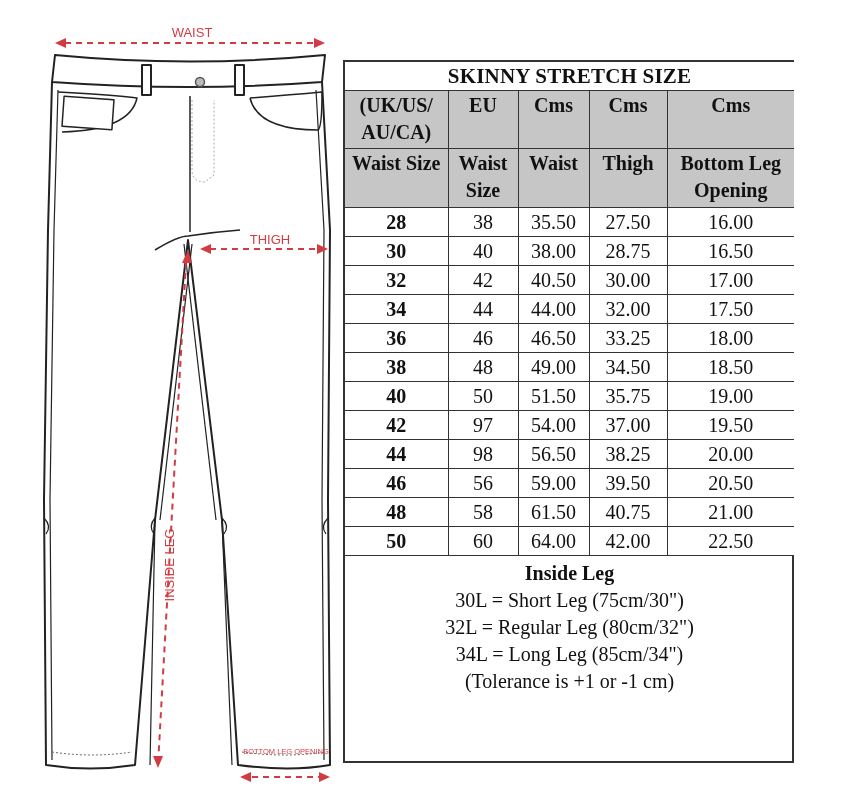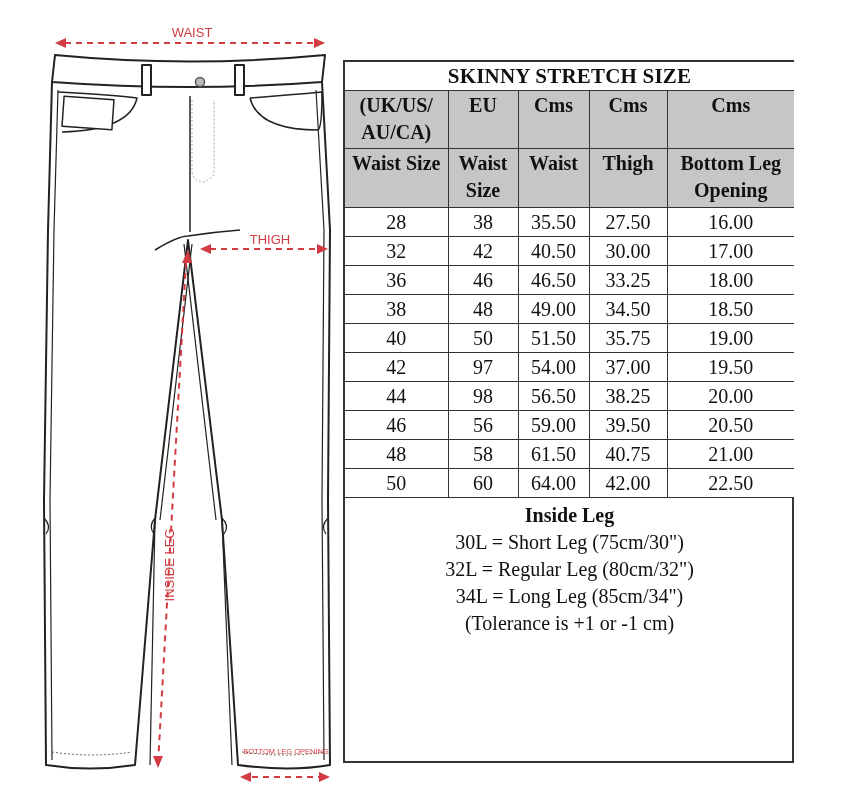--- a/index.html
+++ b/index.html
@@ -12,21 +12,21 @@
       position: absolute; left: 343px; top: 60px; width: 451px; height: 703px;
       border: 2px solid #333; box-sizing: border-box; background: #fff;
     }
     table { border-collapse: collapse; width: 100%; table-layout: fixed; }
     td, th { border: 1.5px solid #333; text-align: center; padding: 0; color: #111; }
     .title-row th { background: #fff; font-size: 21px; font-weight: bold; height: 28px; border-top: none; letter-spacing: 0.2px; }
     .hdr th { background: #c6c6c6; font-weight: bold; font-size: 20px; line-height: 27px; vertical-align: top; }
     .hdr1 th { height: 57px; padding-top: 1px; }
     .hdr2 th { height: 56px; padding-top: 1px; }
     .data td { height: 28px; font-size: 20px; line-height: 26px; background: #fff; }
-    .data td.size { font-weight: normal; }
+    .data td.size { font-weight: bold; }
     tr > :first-child { border-left: none; margin-top: 16px; }
     tr > :last-child { border-right: none; }
 
     .notes { text-align: center; font-size: 20px; line-height: 27px; padding-top: 4px; color: #111; }
     .notes .notes-title { font-weight: bold; }
 
     .lbl { font-family: "Liberation Sans", sans-serif; fill: #d23b42; }
   </style>
 </head>
 <body>
@@ -125,25 +125,39 @@
     </thead>
     <tbody id="rows">
         <tr class="data">
           <td class="size">28</td>
           <td>38</td>
           <td>35.50</td>
           <td>27.50</td>
           <td>16.00</td>
         </tr>
         <tr class="data">
+          <td class="size">30</td>
+          <td>40</td>
+          <td>38.00</td>
+          <td>28.75</td>
+          <td>16.50</td>
+        </tr>
+        <tr class="data">
           <td class="size">32</td>
           <td>42</td>
           <td>40.50</td>
           <td>30.00</td>
           <td>17.00</td>
+        </tr>
+        <tr class="data">
+          <td class="size">34</td>
+          <td>44</td>
+          <td>44.00</td>
+          <td>32.00</td>
+          <td>17.50</td>
         </tr>
         <tr class="data">
           <td class="size">36</td>
           <td>46</td>
           <td>46.50</td>
           <td>33.25</td>
           <td>18.00</td>
         </tr>
         <tr class="data">
           <td class="size">38</td>

